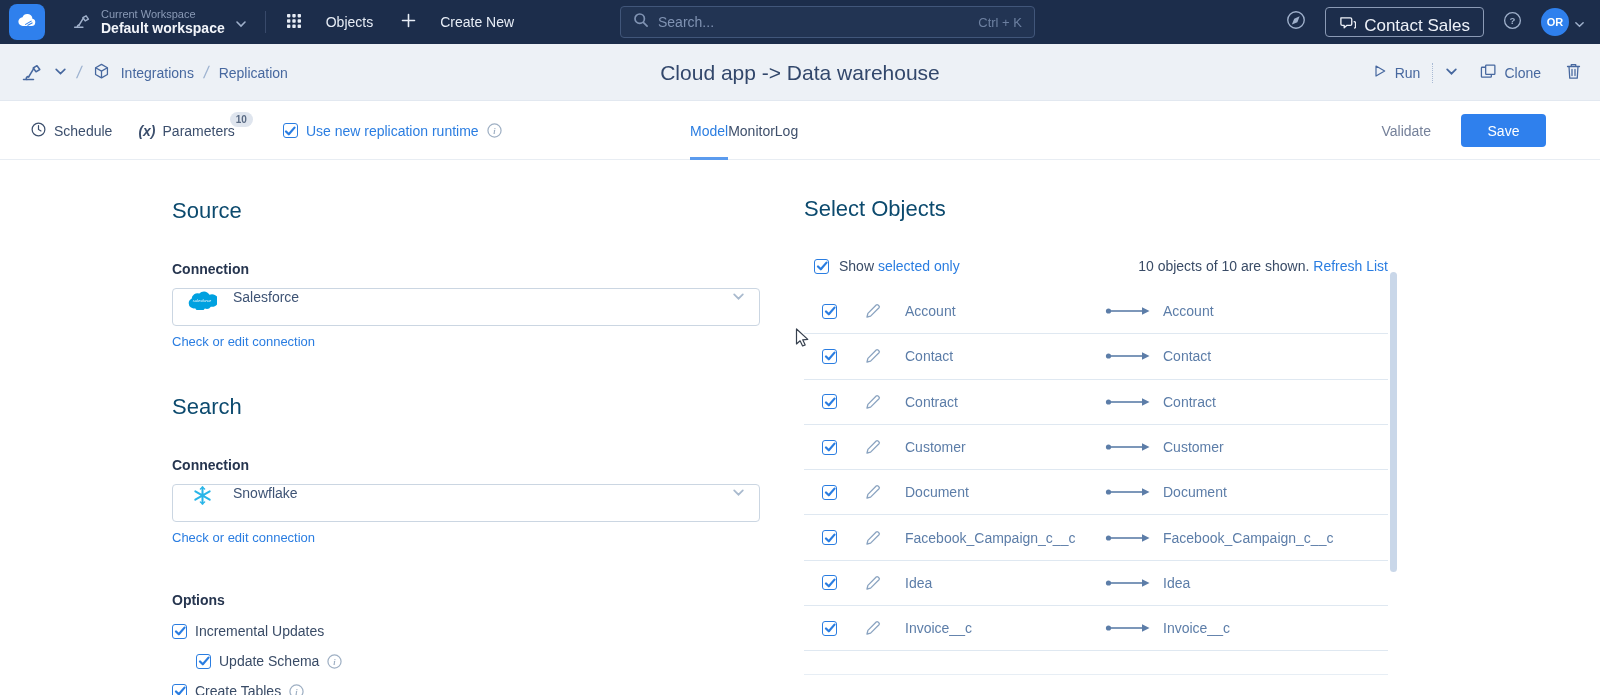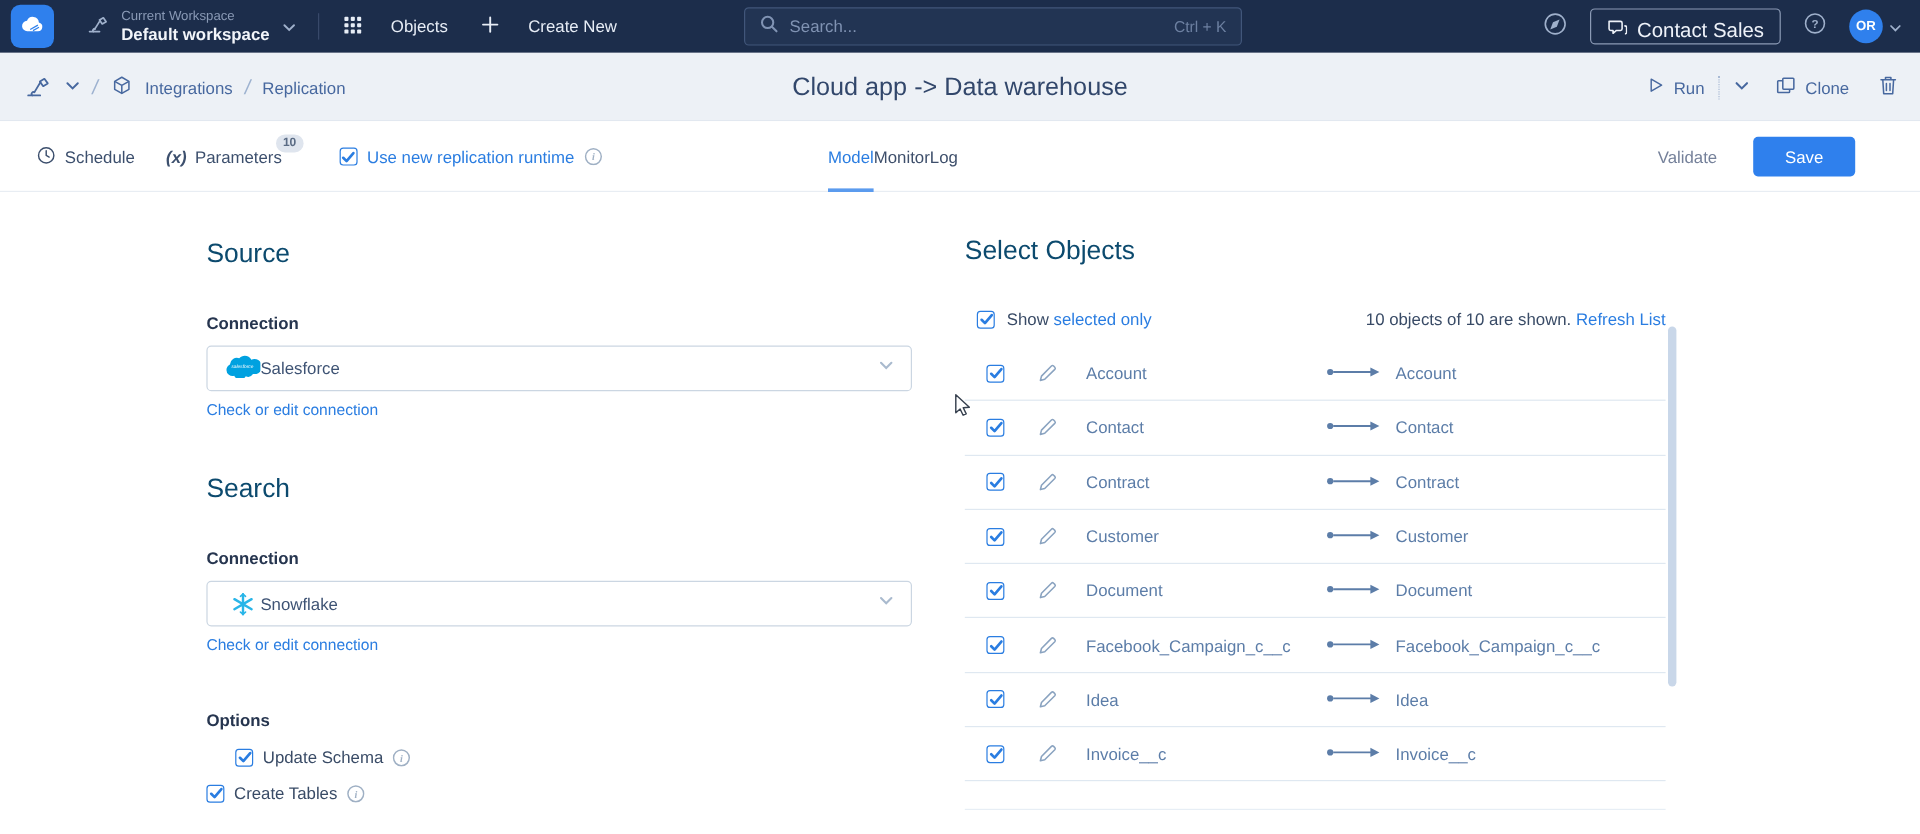--- a/index.html
+++ b/index.html
@@ -45,21 +45,21 @@
   .tabs { position:absolute; left:690px; top:0; height:59px; display:flex; }
   .tab { display:flex; align-items:center; font-size:14px; color:#3e4f6b; cursor:pointer; height:100%; border-bottom:3px solid transparent; padding-top:3px; }
   .tab.active { color:#2a7de1; border-bottom-color:#5b9bee; }
   .tb-right { position:absolute; right:54px; top:0; height:59px; display:flex; align-items:center; gap:30px; }
   .validate { font-size:14px; color:#75819a; cursor:pointer; }
   .save-btn { background:#2f80ed; color:#fff; border:none; border-radius:4px; font-size:14px; font-family:"Liberation Sans",sans-serif; width:85px; height:33px; cursor:pointer; }
 
   
   .heading { font-size:22px; color:#0c4a6e; font-weight:400; }
   .field-label { font-size:14px; font-weight:bold; color:#26354f; }
-  .select-box { width:588px; height:38px; border:1px solid #cbd6e2; border-radius:4px; display:flex; align-items:center; padding:0 14px; gap:0; cursor:pointer; background:#fff; }
+  .select-box { width:588px; height:38px; border:1px solid #cbd6e2; border-radius:4px; display:flex; align-items:flex-start; padding:0 14px; gap:16px; cursor:pointer; background:#fff; }
   .select-val { font-size:14px; color:#3e5374; flex:1; }
   .link { font-size:13px; color:#2a7de1; cursor:pointer; }
   .src-col { position:absolute; left:172px; top:198px; width:588px; }
   .opt-row { display:flex; align-items:center; gap:8px; height:30px; font-size:14px; color:#394b66; }
   .opt-row.indent { margin-left:24px; }
 
   .checkbox { width:15px; height:15px; border:1.5px solid #2a7de1; border-radius:3px; background:#fff; display:inline-flex; align-items:center; justify-content:center; flex:none; cursor:pointer; }
   .checkbox svg { width:12px; height:12px; }
 
   .obj-col { position:absolute; left:804px; top:196px; width:584px; }
@@ -317,20 +317,29 @@
       <span>
         <svg width="13" height="13" viewBox="0 0 12 12" fill="none" stroke="#a9bace" stroke-width="1.6" stroke-linecap="round">
             <path d="M2 4l4 4 4-4"></path>
           </svg>
       </span>
     </div>
     <div class="link" style="margin-top:8px">Check or edit connection</div>
 
     <div class="field-label" style="margin-top:47px">Options</div>
     <div style="margin-top:8px">
+  <div class="opt-row">
+    <span class="checkbox">
+      <svg viewBox="0 0 12 12" fill="none" stroke="#2a7de1" stroke-width="2.2" stroke-linecap="round" stroke-linejoin="round">
+              <path d="M2 6.5l2.8 2.8L10.5 2.6"></path>
+            </svg>
+    </span>
+    <span>Incremental Updates</span>
+
+  </div>
 
   <div class="opt-row indent">
     <span class="checkbox">
       <svg viewBox="0 0 12 12" fill="none" stroke="#2a7de1" stroke-width="2.2" stroke-linecap="round" stroke-linejoin="round">
               <path d="M2 6.5l2.8 2.8L10.5 2.6"></path>
             </svg>
     </span>
     <span>Update Schema</span>
     <span class="info-icon">
       <svg width="15" height="15" viewBox="0 0 16 16" fill="none">

